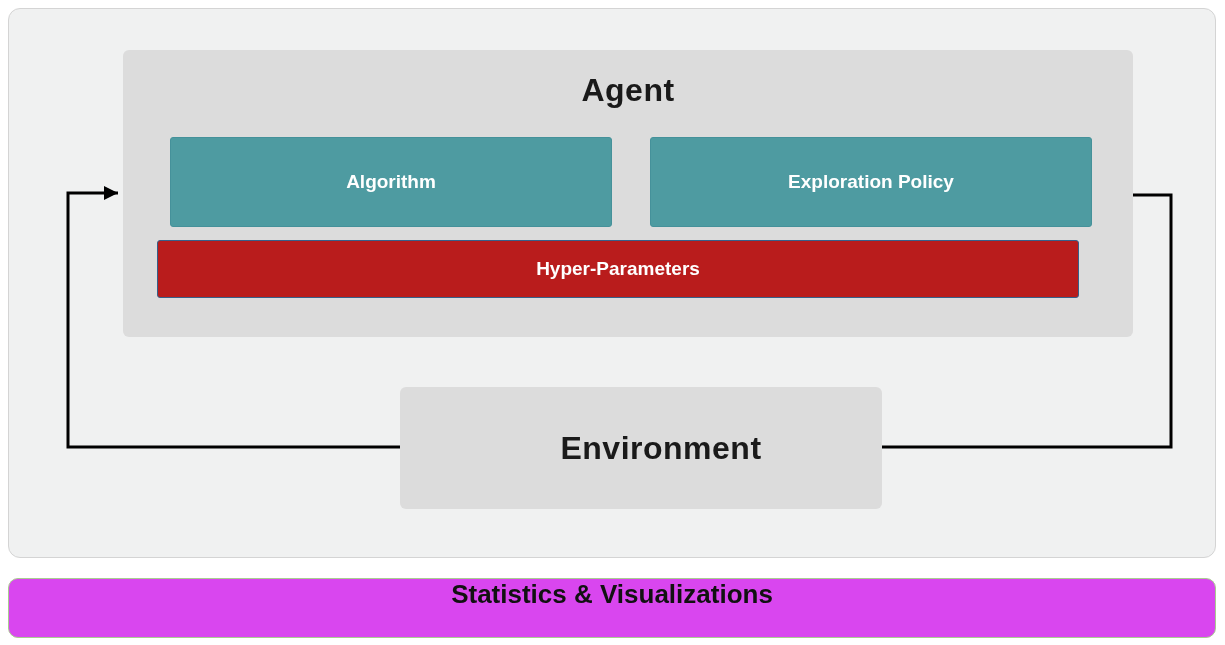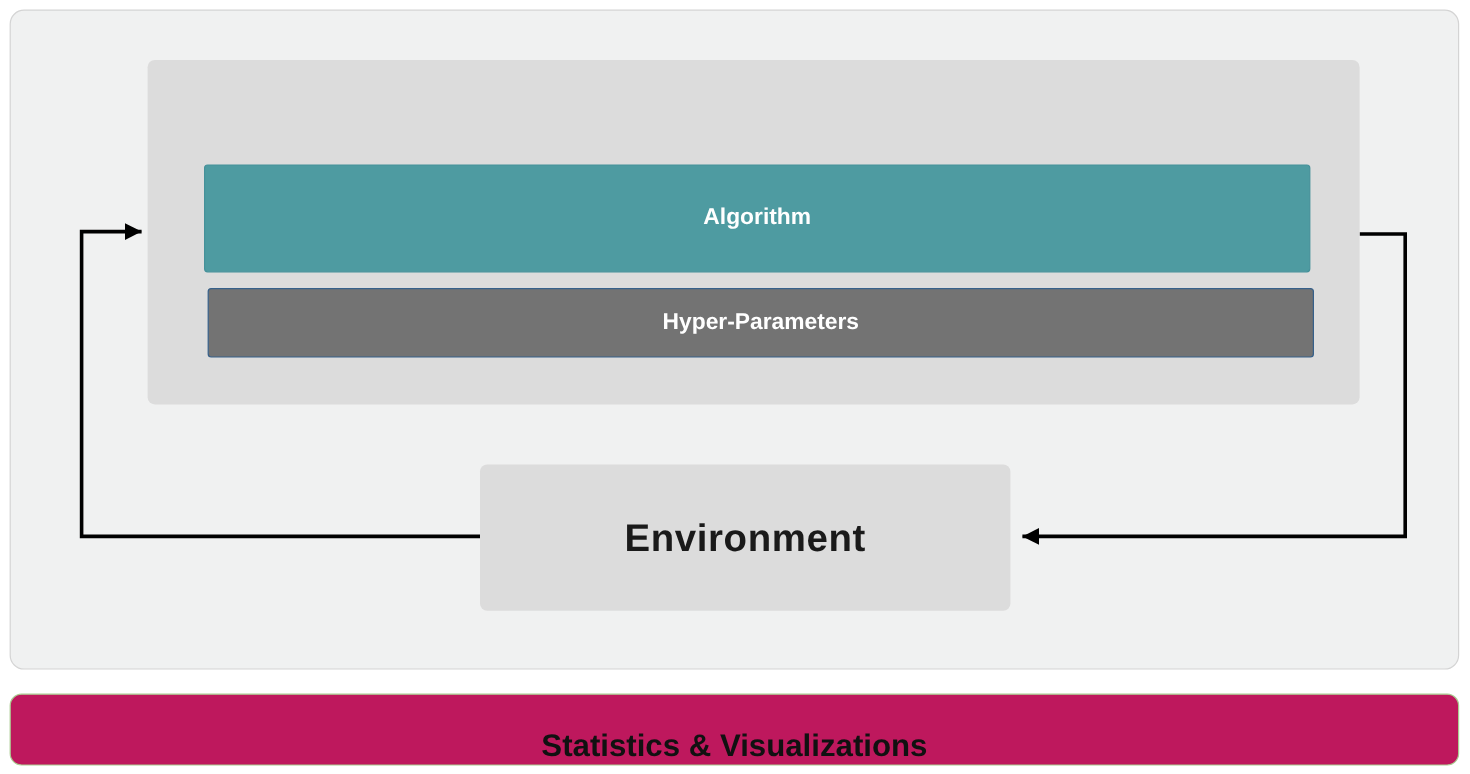--- a/index.html
+++ b/index.html
@@ -61,25 +61,25 @@
     display: flex;
     align-items: center;
     justify-content: center;
     color: #ffffff;
     font-weight: bold;
     font-size: 19px;
     text-align: center;
   }
   .hyper {
     position: absolute;
-    left: 50px;
+    left: 34px;
     top: 190px;
     width: 920px;
     height: 56px;
-    background: #737373;
+    background: #b91c1c;
     border: 1px solid #36608a;
     border-radius: 3px;
     display: flex;
     align-items: center;
     justify-content: center;
     color: #ffffff;
     font-weight: bold;
     font-size: 19px;
   }
   .environment-box {
@@ -90,32 +90,33 @@
     height: 122px;
     background: #dcdcdc;
     border-radius: 6px;
     display: flex;
     align-items: center;
     justify-content: center;
     font-size: 32px;
     font-weight: bold;
     color: #1a1a1a;
     letter-spacing: 0.5px;
+    padding-left: 40px;
   }
   .footer-bar {
     position: absolute;
     left: 8px;
     top: 578px;
     width: 1206px;
     height: 58px;
-    background: #be185d;
+    background: #d946ef;
     border: 1px solid #a9cc90;
     border-radius: 10px;
     display: flex;
-    align-items: flex-end;
+    align-items: flex-start;
     justify-content: center;
     font-size: 26px;
     font-weight: bold;
     color: #111111;
   }
   .arrows-layer {
     position: absolute;
     left: 0;
     top: 0;
     width: 1225px;
@@ -132,24 +133,28 @@
   <defs>
     <marker id="arrowhead" markerWidth="16" markerHeight="14" refX="14" refY="7" orient="auto" markerUnits="userSpaceOnUse">
       <path d="M0,0 L14,7 L0,14 Z" fill="#000000"></path>
     </marker>
   </defs>
   <path d="M 401 447 L 68 447 L 68 193 L 118 193" stroke="#000000" stroke-width="3" fill="none" marker-end="url(#arrowhead)"></path>
   <path d="M 1133 195 L 1171 195 L 1171 447 L 852 447" stroke="#000000" stroke-width="3" fill="none" marker-end="url(#arrowhead)"></path>
 </svg>
 
 <div class="agent-box">
+  <div class="agent-title">Agent</div>
 
   <div class="modules-row">
     <div class="module">
       <span>Algorithm</span>
+    </div>
+    <div class="module">
+      <span>Exploration Policy</span>
     </div>
   </div>
 
   <div class="hyper">
     <span>Hyper-Parameters</span>
   </div>
 </div>
 
 <div class="environment-box">
   <span>Environment</span>

